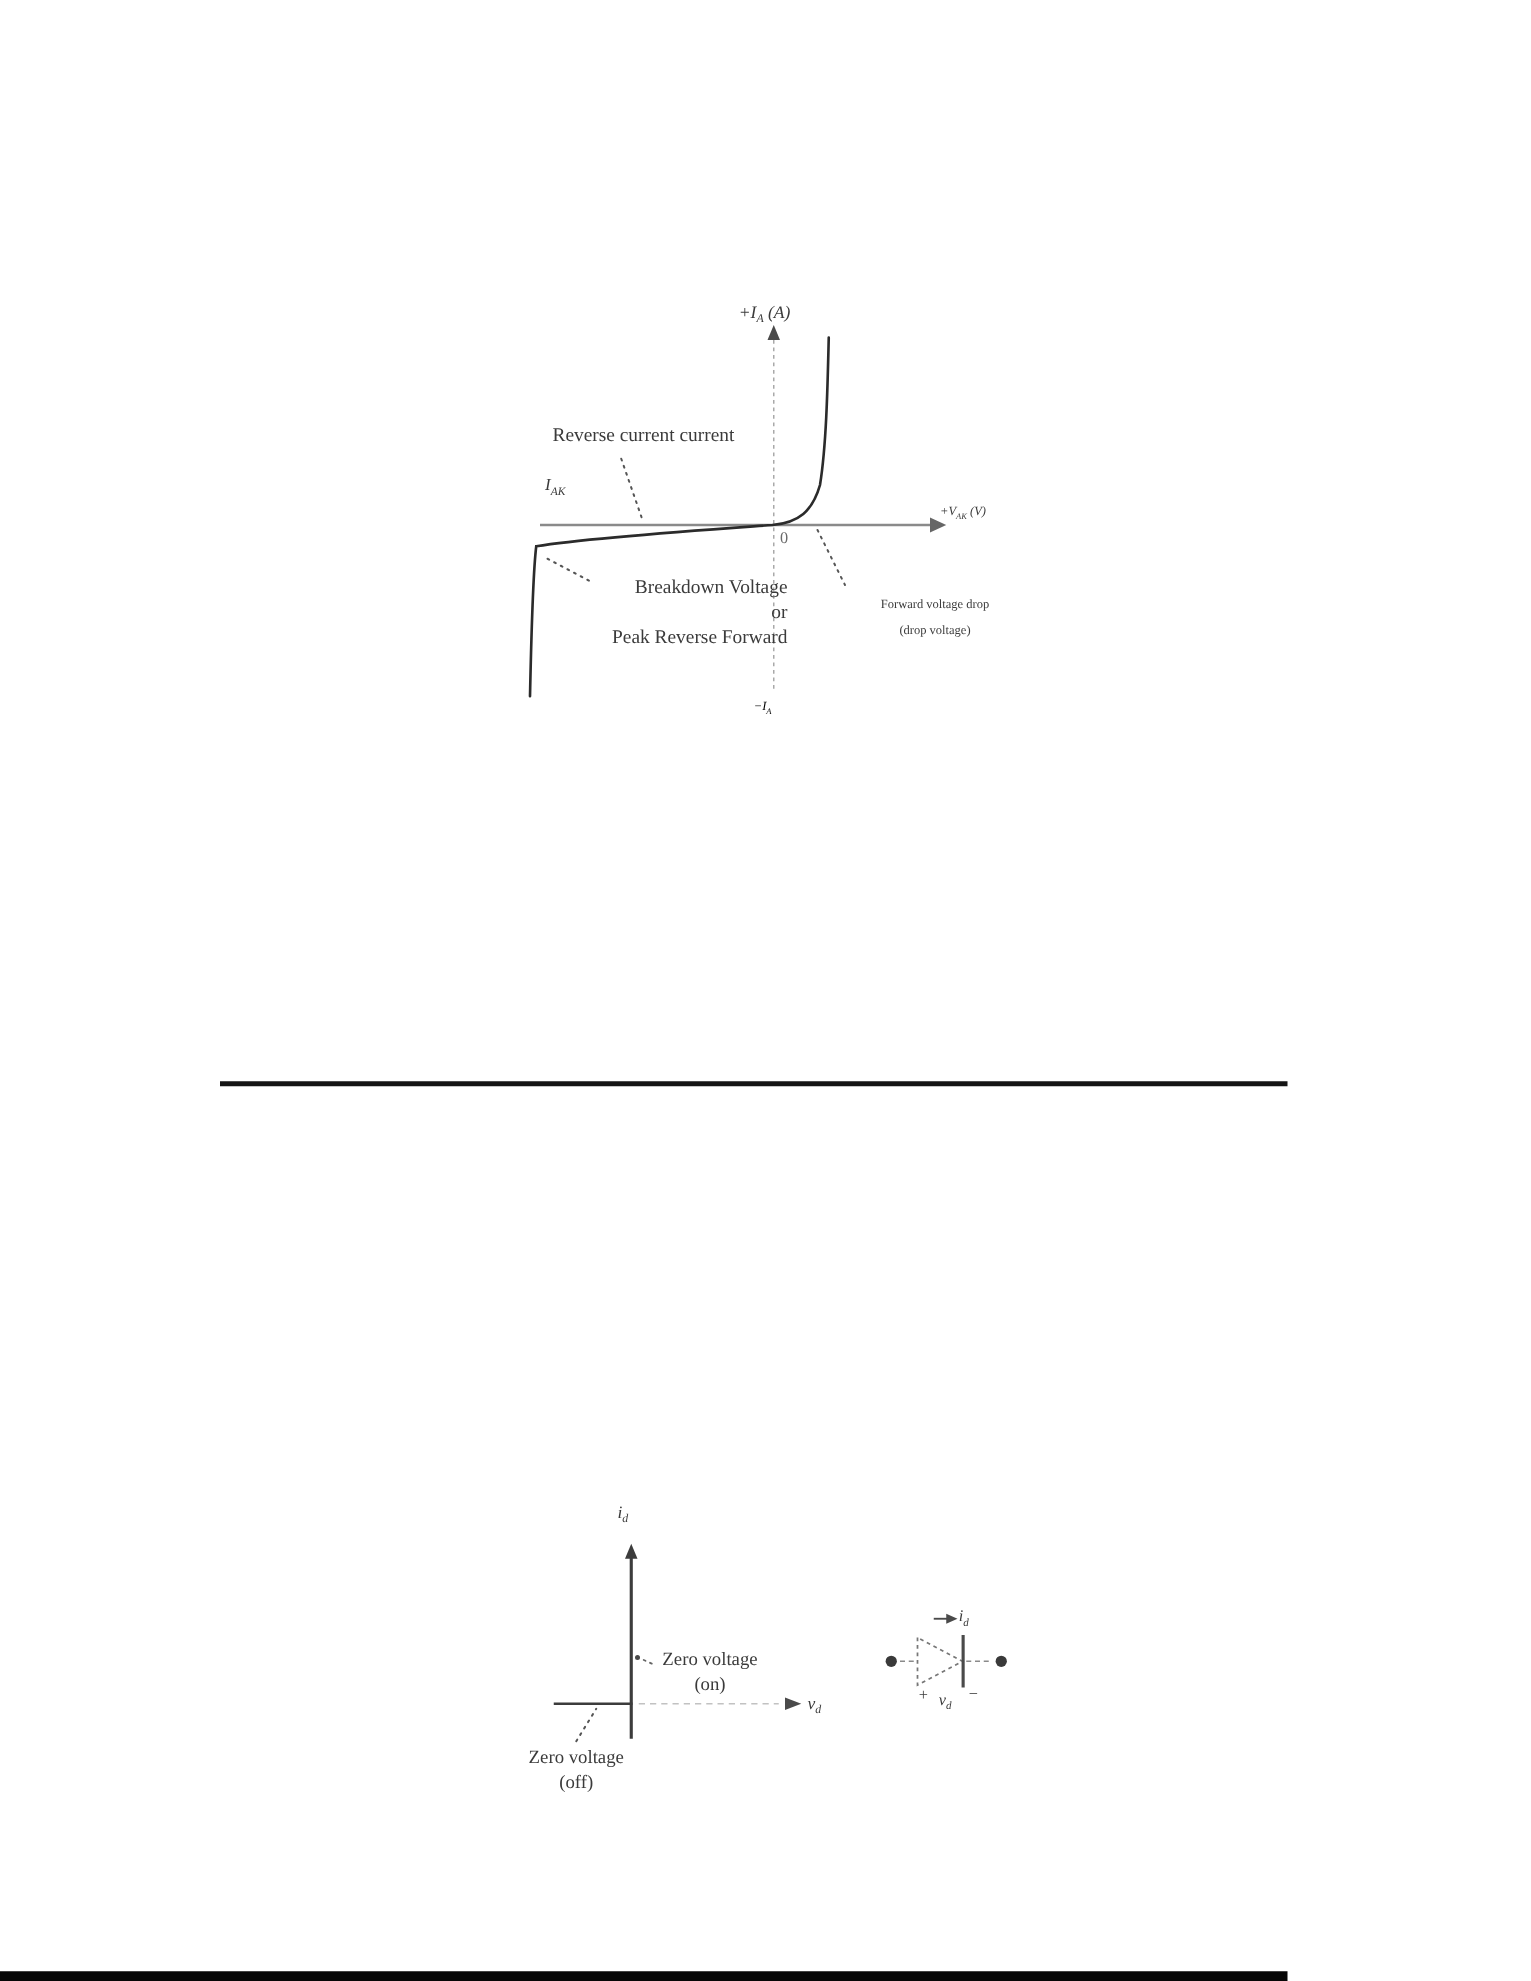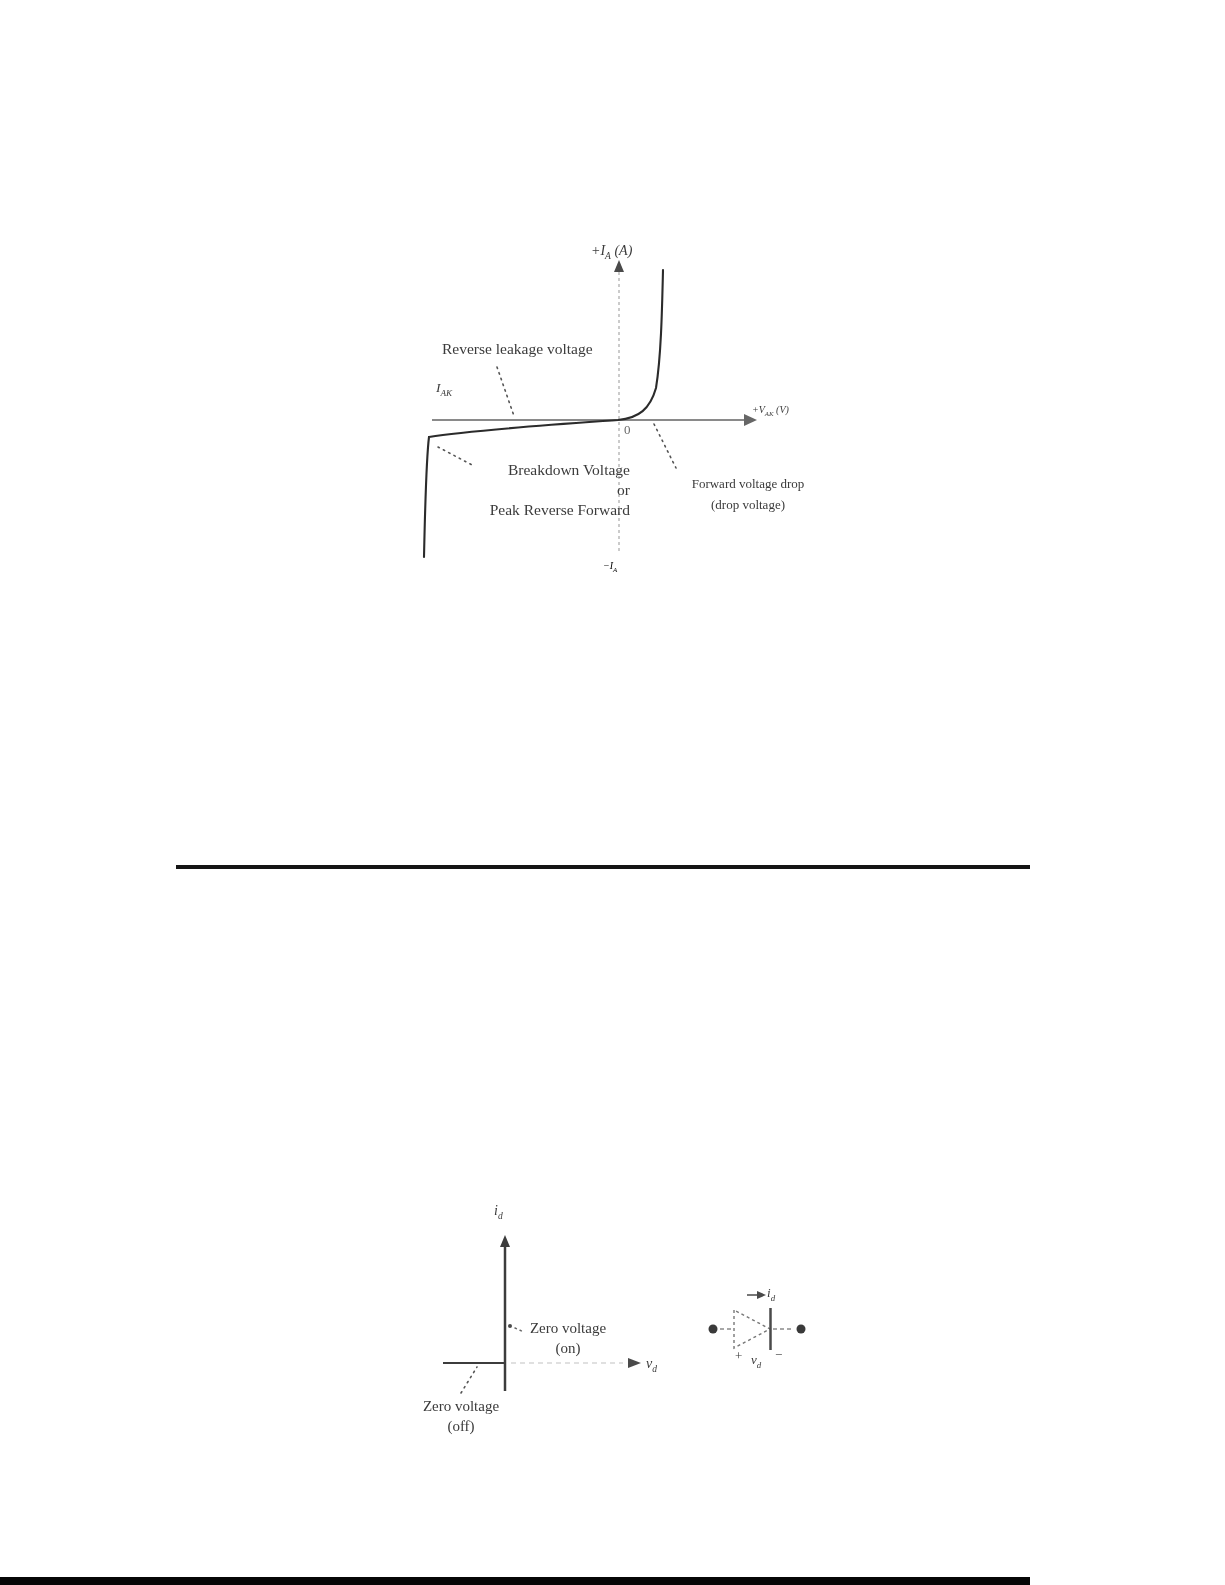--- a/index.html
+++ b/index.html
@@ -60,29 +60,29 @@
   </svg>
 
   <span class="lbl math" style="left:591px;top:242px;font-size:14px;"><span>+I</span><sub>A</sub><span> (A)</span></span>
 
   <span class="lbl math" style="left:752px;top:404px;font-size:10px;"><span>+V</span><sub>AK</sub><span> (V)</span></span>
 
   <span class="lbl math" style="left:436px;top:380px;font-size:13.5px;"><span>I</span><sub>AK</sub></span>
 
   <span class="lbl" style="left:624px;top:422px;font-size:13px;color:#6a6a6a;">0</span>
 
-  <span class="lbl" style="left:442px;top:339px;font-size:15.5px;">Reverse leakage voltage</span>
+  <span class="lbl" style="left:442px;top:339px;font-size:15.5px;">Reverse current current</span>
 
   <div class="lbl block" style="left:452px;top:460px;width:178px;font-size:15.5px;line-height:20px;text-align:right;">
     <div>Breakdown Voltage</div>
     <div>or</div>
     <div>Peak Reverse Forward</div>
   </div>
 
-  <div class="lbl block" style="left:652px;top:473px;width:192px;font-size:13px;line-height:21px;text-align:center;">
+  <div class="lbl block" style="left:652px;top:473px;width:192px;font-size:10px;line-height:21px;text-align:center;">
     <div>Forward voltage drop</div>
     <div>(drop voltage)</div>
   </div>
 
   <span class="lbl math" style="left:603px;top:560px;font-size:10px;color:#000000;"><span>−I</span><sub>A</sub></span>
 
   <div class="hrule" style="left:176px;top:865px;width:872px;height:4px;"></div>
 
   <span class="lbl math" style="left:494px;top:1202px;font-size:14px;"><span>i</span><sub>d</sub></span>
 

